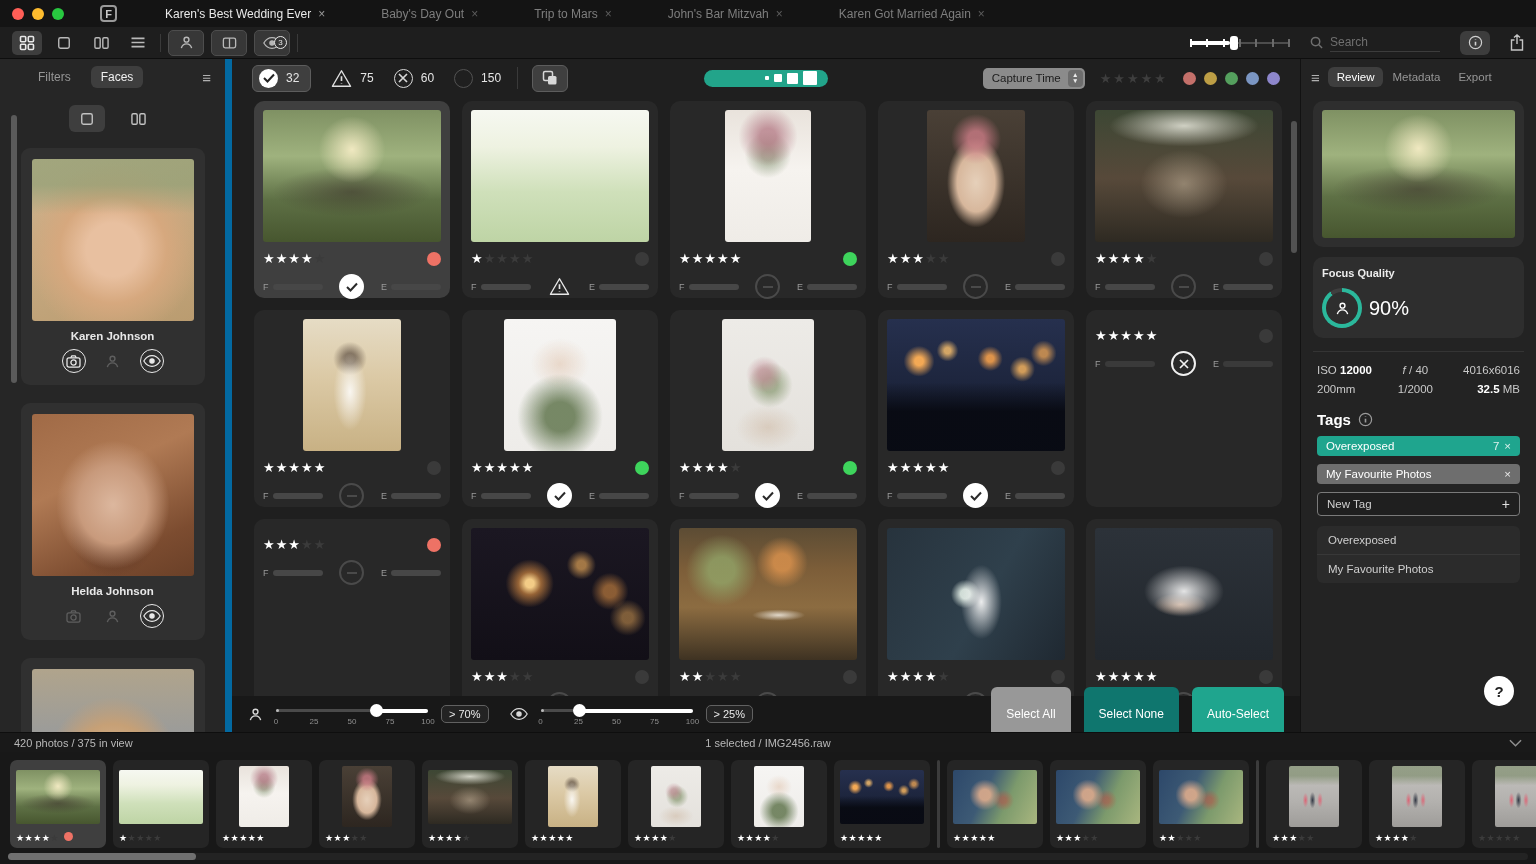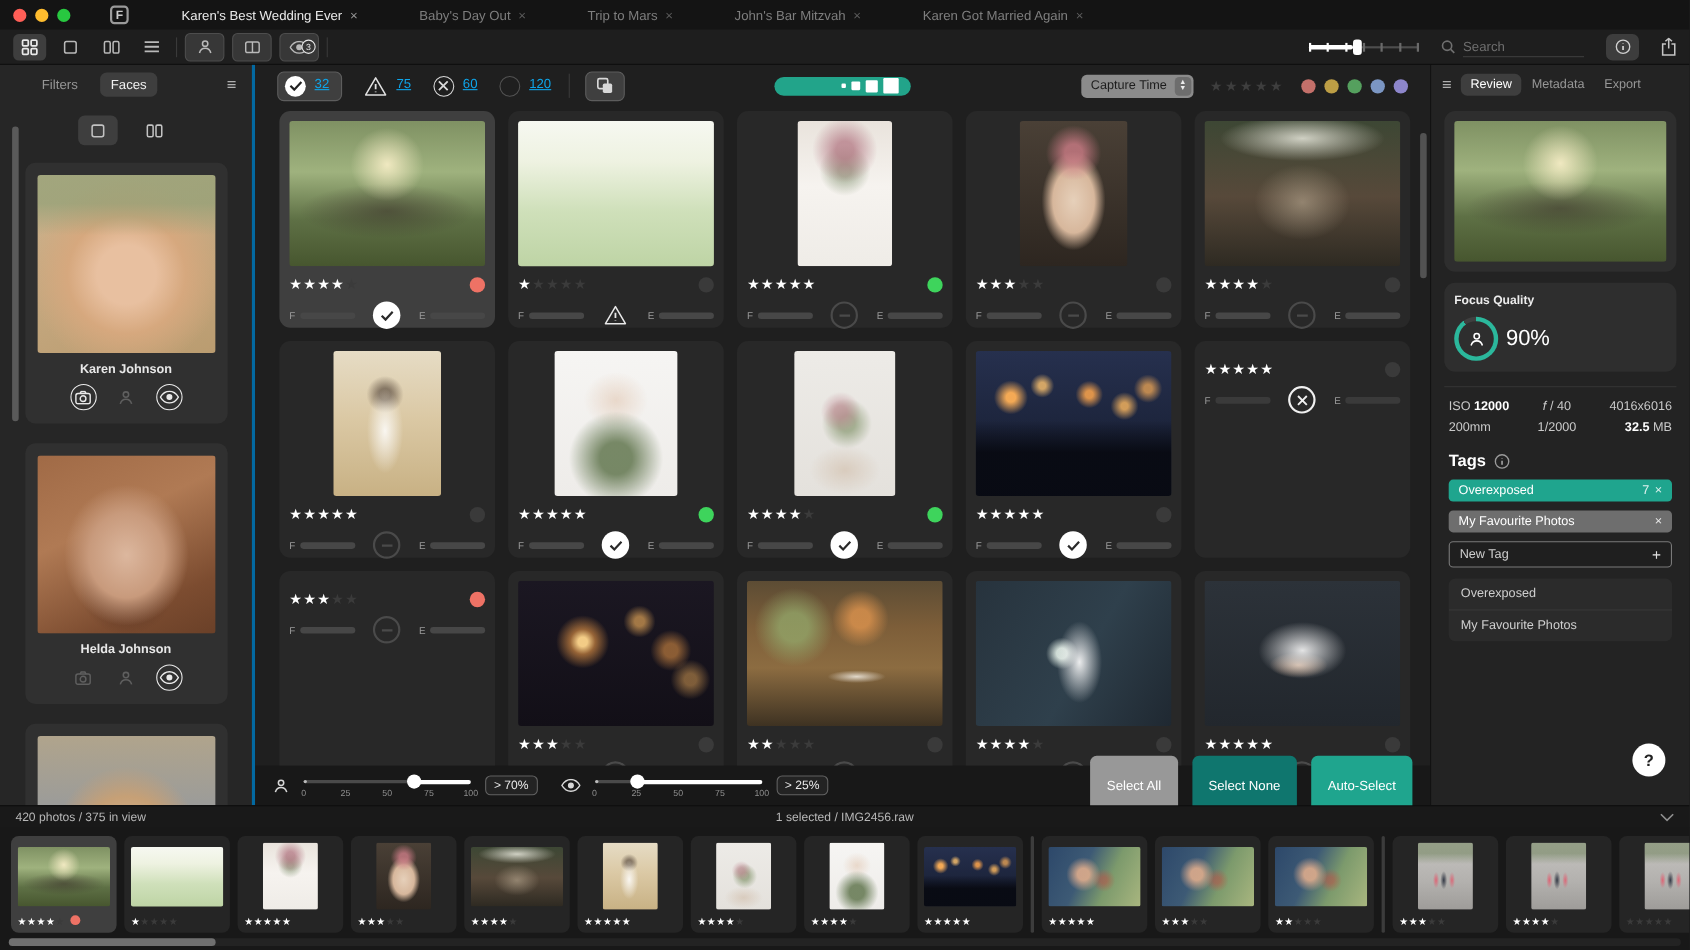--- a/index.html
+++ b/index.html
@@ -40,42 +40,42 @@
   .searchbox input { width:110px; background:transparent; border:none; border-bottom:1px solid #3c3c3c; color:#cfcfcf;
                      font-family:inherit; font-size:12px; outline:none; padding:2px 0; }
   .searchbox input::placeholder { color:#6f6f6f; }
   .ibtn { width:30px; height:24px; background:#3d3d3d; border-radius:6px; color:#cfcfcf; display:flex; align-items:center; justify-content:center; cursor:pointer; }
   .sharebtn { color:#c5c5c5; cursor:pointer; }
 
   
   .content { display:flex; height:673px; }
 
   
-  .sidebar { width:232px; background:#262626; border-right:3px solid #0369a1; position:relative; overflow:hidden; }
+  .sidebar { width:232px; background:#262626; border-right:7px solid #0369a1; position:relative; overflow:hidden; }
   .sb-header { height:36px; display:flex; align-items:center; padding:0 14px 0 28px; gap:10px; }
   .sb-tab { font-size:12px; color:#969696; padding:4px 10px; border-radius:6px; cursor:pointer; }
   .sb-tab.active { background:#3e3e3e; color:#f0f0f0; }
   .sb-menu { margin-left:auto; color:#b0b0b0; font-size:15px; cursor:pointer; }
   .sb-scrollbar { position:absolute; left:11px; top:56px; width:6px; height:268px; background:#5a5a5a; border-radius:3px; }
   .view-toggle { display:flex; justify-content:center; gap:16px; margin:10px 0 16px; }
   .vt-btn { width:36px; height:27px; border-radius:6px; display:flex; align-items:center; justify-content:center; color:#c2c2c2; cursor:pointer; }
   .vt-btn.active { background:#3e3e3e; }
   .face-card { width:184px; margin:0 auto 18px; background:#303030; border-radius:9px; padding:11px; }
   .face-img { width:162px; height:162px; margin:0 auto; border-radius:3px; }
   .face-name { text-align:center; font-size:11.5px; font-weight:bold; color:#e8e8e8; margin:9px 0 6px; min-height:12px; }
   .face-icons { display:flex; justify-content:center; align-items:center; gap:15px; height:26px; }
   .fi { width:24px; height:24px; border-radius:50%; display:flex; align-items:center; justify-content:center; color:#5f5f5f; cursor:pointer; }
   .fi.circled { border:1.5px solid currentColor; }
   .fi.bright { color:#e9e9e9; }
 
   
   .main { flex:1; background:#1f1f1f; position:relative; overflow:hidden; }
   .filterbar { height:38px; display:flex; align-items:center; padding:0 20px; position:relative; }
   .fb-counts { display:flex; align-items:center; gap:20px; }
-  .fb-item { display:flex; gap:8px; font-size:12px; color:#0ea5e9; cursor:pointer;text-decoration:underline; }
+  .fb-item { display:flex; align-items:center; gap:8px; font-size:12px; color:#e5e5e5; cursor:pointer; }
   .fb-item.active { background:#3f3f3f; border:1px solid #5d5d5d; border-radius:6px; padding:3px 11px 3px 6px; }
   .ic-check { width:19px; height:19px; border-radius:50%; background:#fff; color:#222; display:flex; align-items:center; justify-content:center; }
   .ic-warn { color:#e0e0e0; }
   .ic-x { width:19px; height:19px; border-radius:50%; border:1.6px solid #d8d8d8; color:#d8d8d8; display:flex; align-items:center; justify-content:center; }
   .ic-circle { width:19px; height:19px; border-radius:50%; border:1.6px solid #525252; }
   .fb-divider { width:1px; height:22px; background:#3a3a3a; }
   .fb-dup { width:36px; height:27px; background:#3f3f3f; border:1px solid #5d5d5d; border-radius:6px; color:#d8d8d8;
             display:flex; align-items:center; justify-content:center; cursor:pointer; }
   .fb-progress { position:absolute; left:50%; transform:translateX(-50%); width:124px; height:17px; background:#22a48a;
                  border-radius:9px; display:flex; align-items:center; justify-content:flex-end; gap:5px; padding-right:11px; }
@@ -517,21 +517,21 @@
           <div class="fb-item ">
             <span class="ic-x">
               <svg width="10" height="10" viewBox="0 0 10 10" stroke="currentColor" stroke-width="1.7">
                 <path d="M1 1l8 8M9 1L1 9"></path>
               </svg>
             </span>
             <span>60</span>
           </div>
           <div class="fb-item ">
             <span class="ic-circle"></span>
-            <span>120</span>
+            <span>150</span>
           </div>
         </div>
       <div class="fb-divider" style="margin-left:16px"></div>
       <div class="fb-dup" style="margin-left:14px">
         <span>
             <svg width="16" height="16" viewBox="0 0 16 16">
               <rect x="1.5" y="1.5" width="9" height="9" rx="1.5" fill="none" stroke="currentColor" stroke-width="1.5"></rect>
               <rect x="6" y="6" width="8.5" height="8.5" rx="1.5" fill="currentColor"></rect>
             </svg>
           </span>

